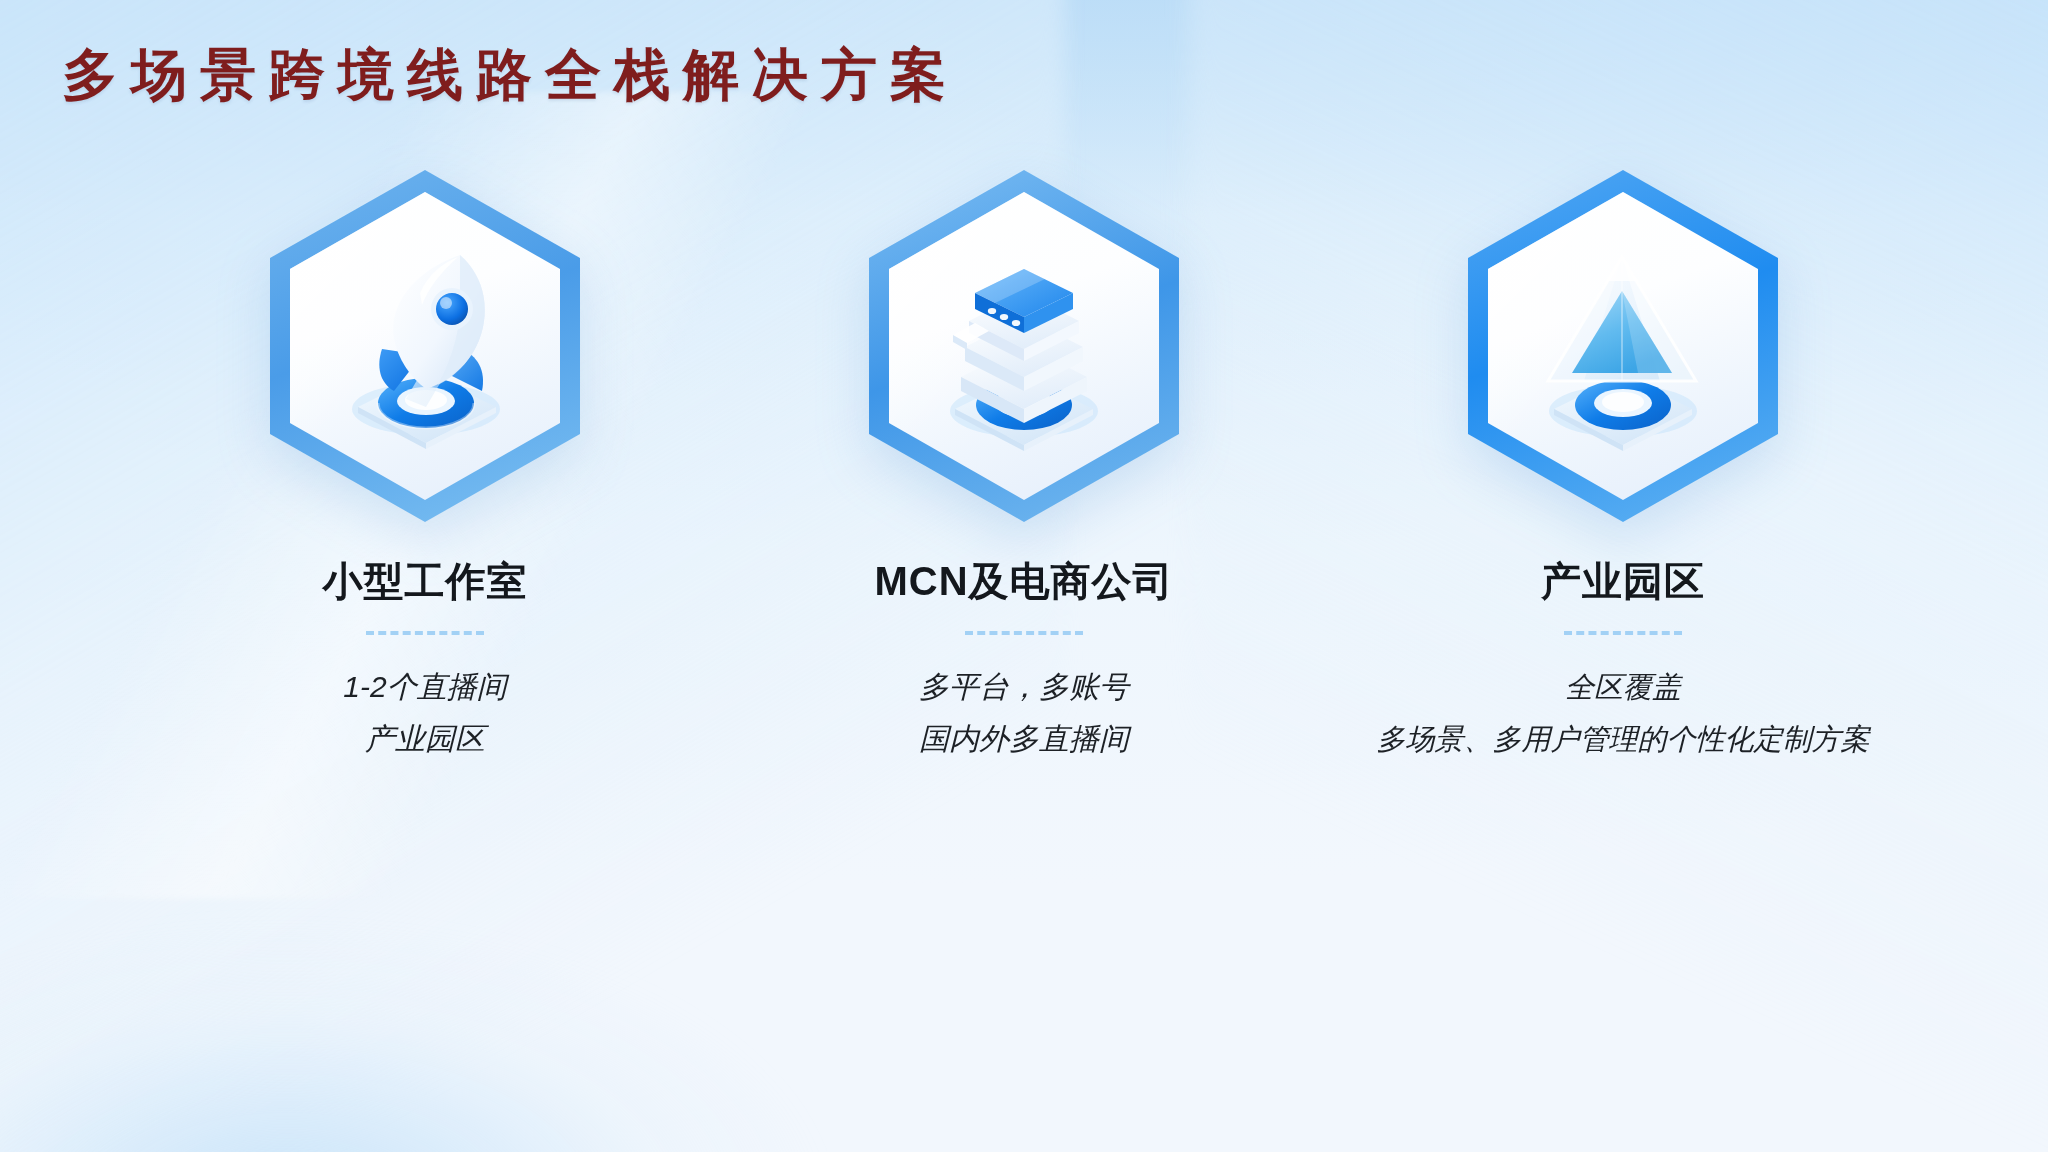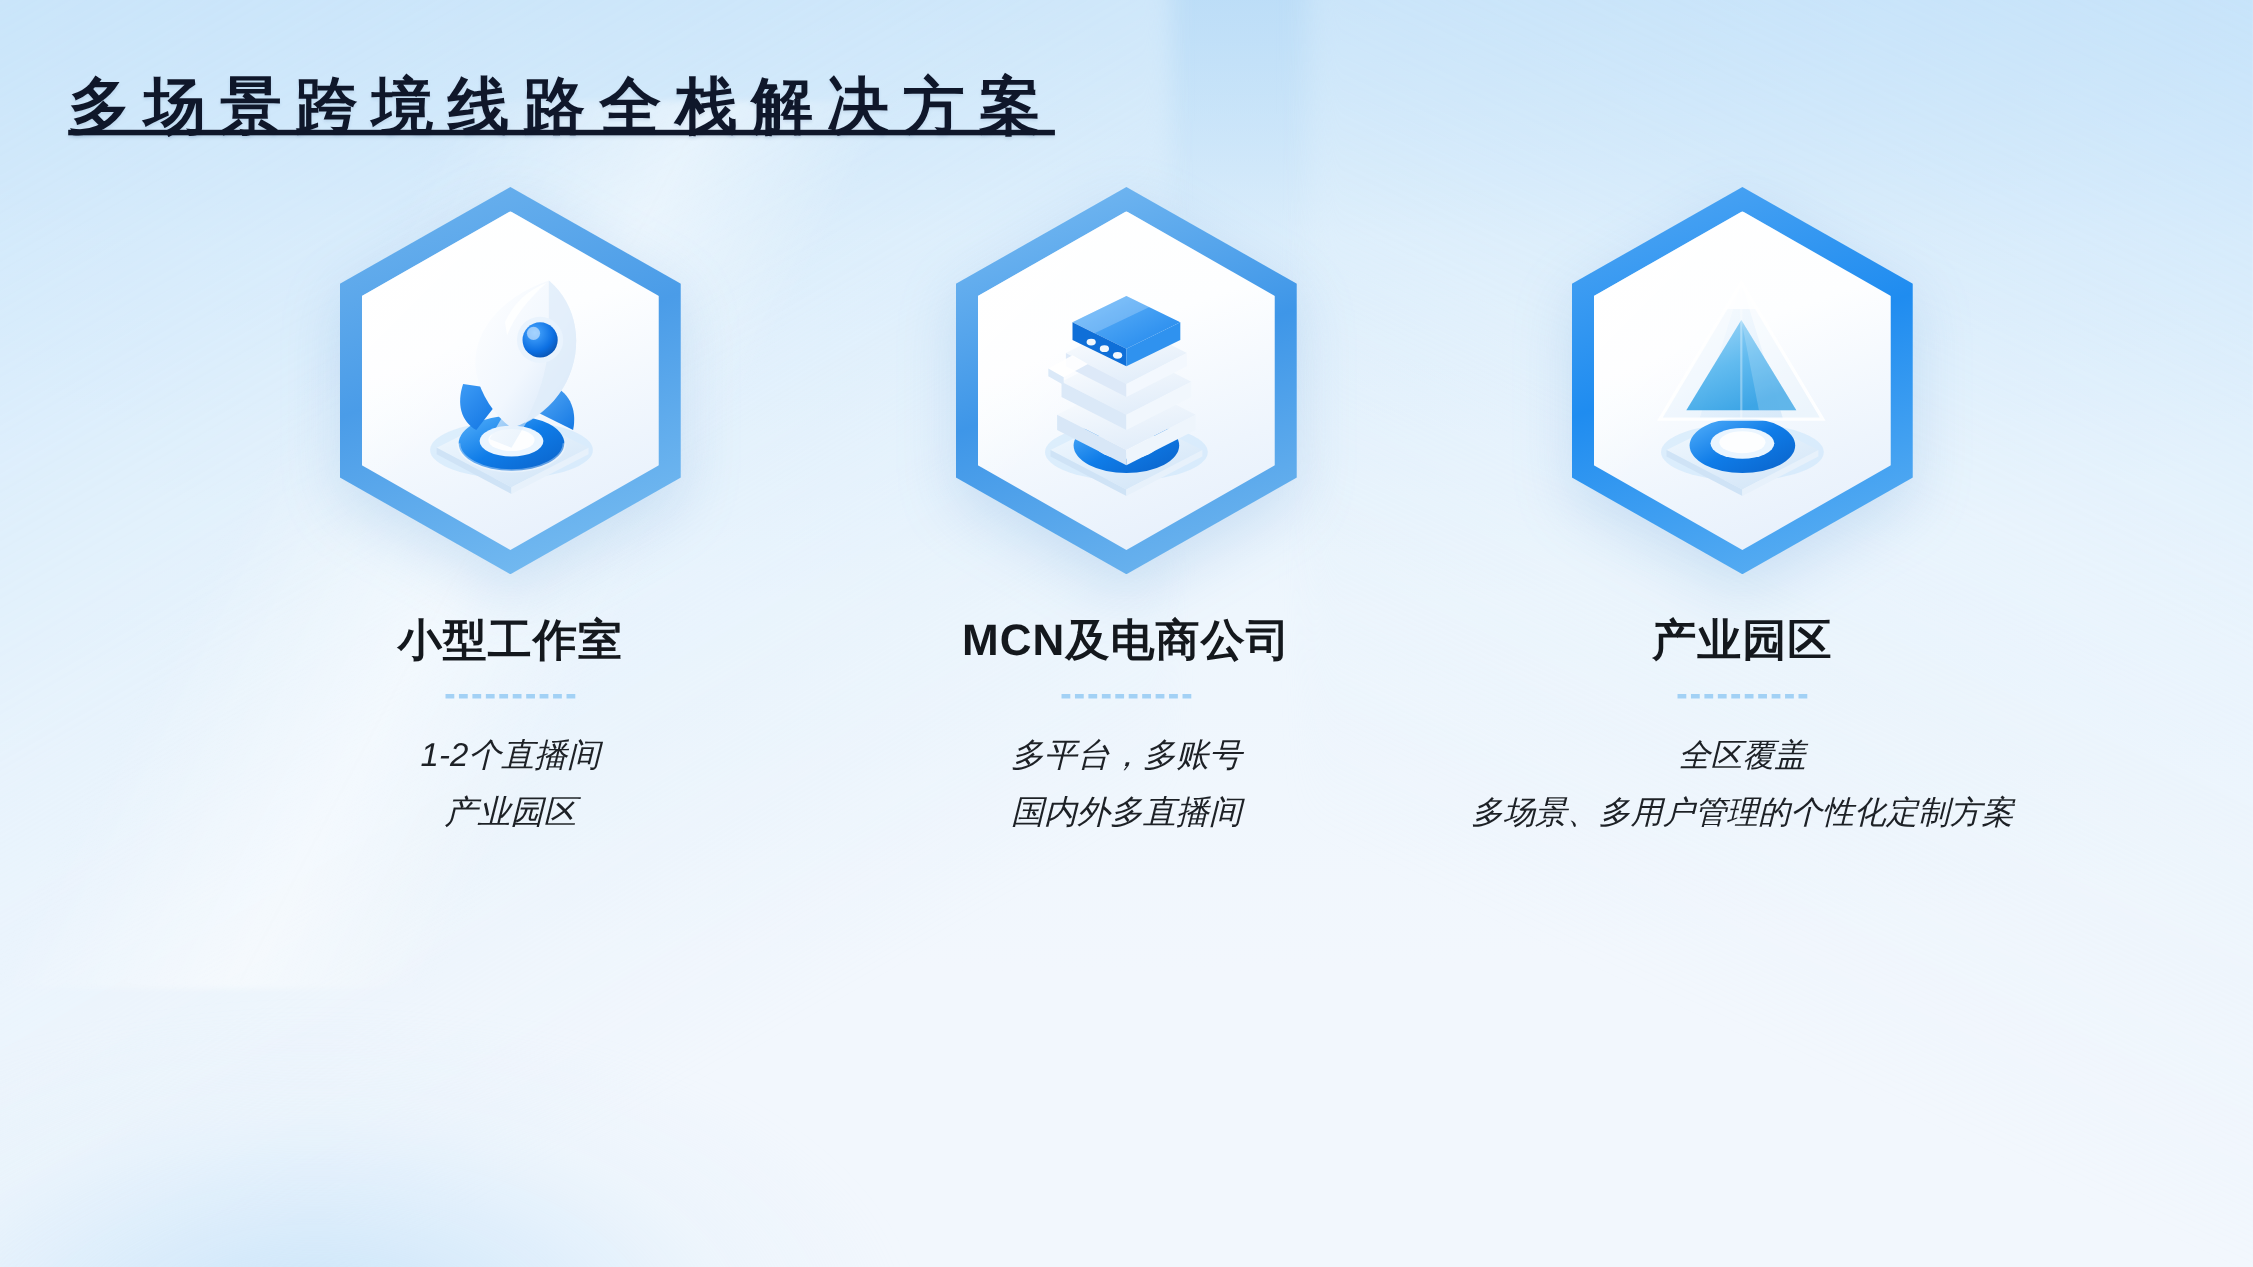--- a/index.html
+++ b/index.html
@@ -38,38 +38,38 @@
     filter:blur(3px);
   }
   .bg-top-fade{
     position:absolute; left:0; right:0; top:0; height:34%;
     background:linear-gradient(180deg, rgba(186,220,247,.85) 0%, rgba(214,235,251,.35) 55%, rgba(238,246,253,0) 100%);
   }
 
   
   .heading{
     position:absolute;
-    left:62px; top:65px;
+    left:62px; top:44px;
     font-size:56px;
     font-weight:700;
-    color:#0f172a;
+    color:#7f1d1d;
     letter-spacing:13px;
     line-height:1.12;
     white-space:nowrap;
     text-shadow:0 2px 3px rgba(40,80,130,.12);
-    text-decoration:underline;
   }
 
   
   .cards{
     position:absolute;
     left:0; right:0; top:170px;
     display:flex;
     justify-content:center;
     align-items:center;
+    gap:39px;
   }
   .card{
     width:560px;
     display:flex;
     flex-direction:column;
     align-items:center;
     position:relative;
   }
 
   

